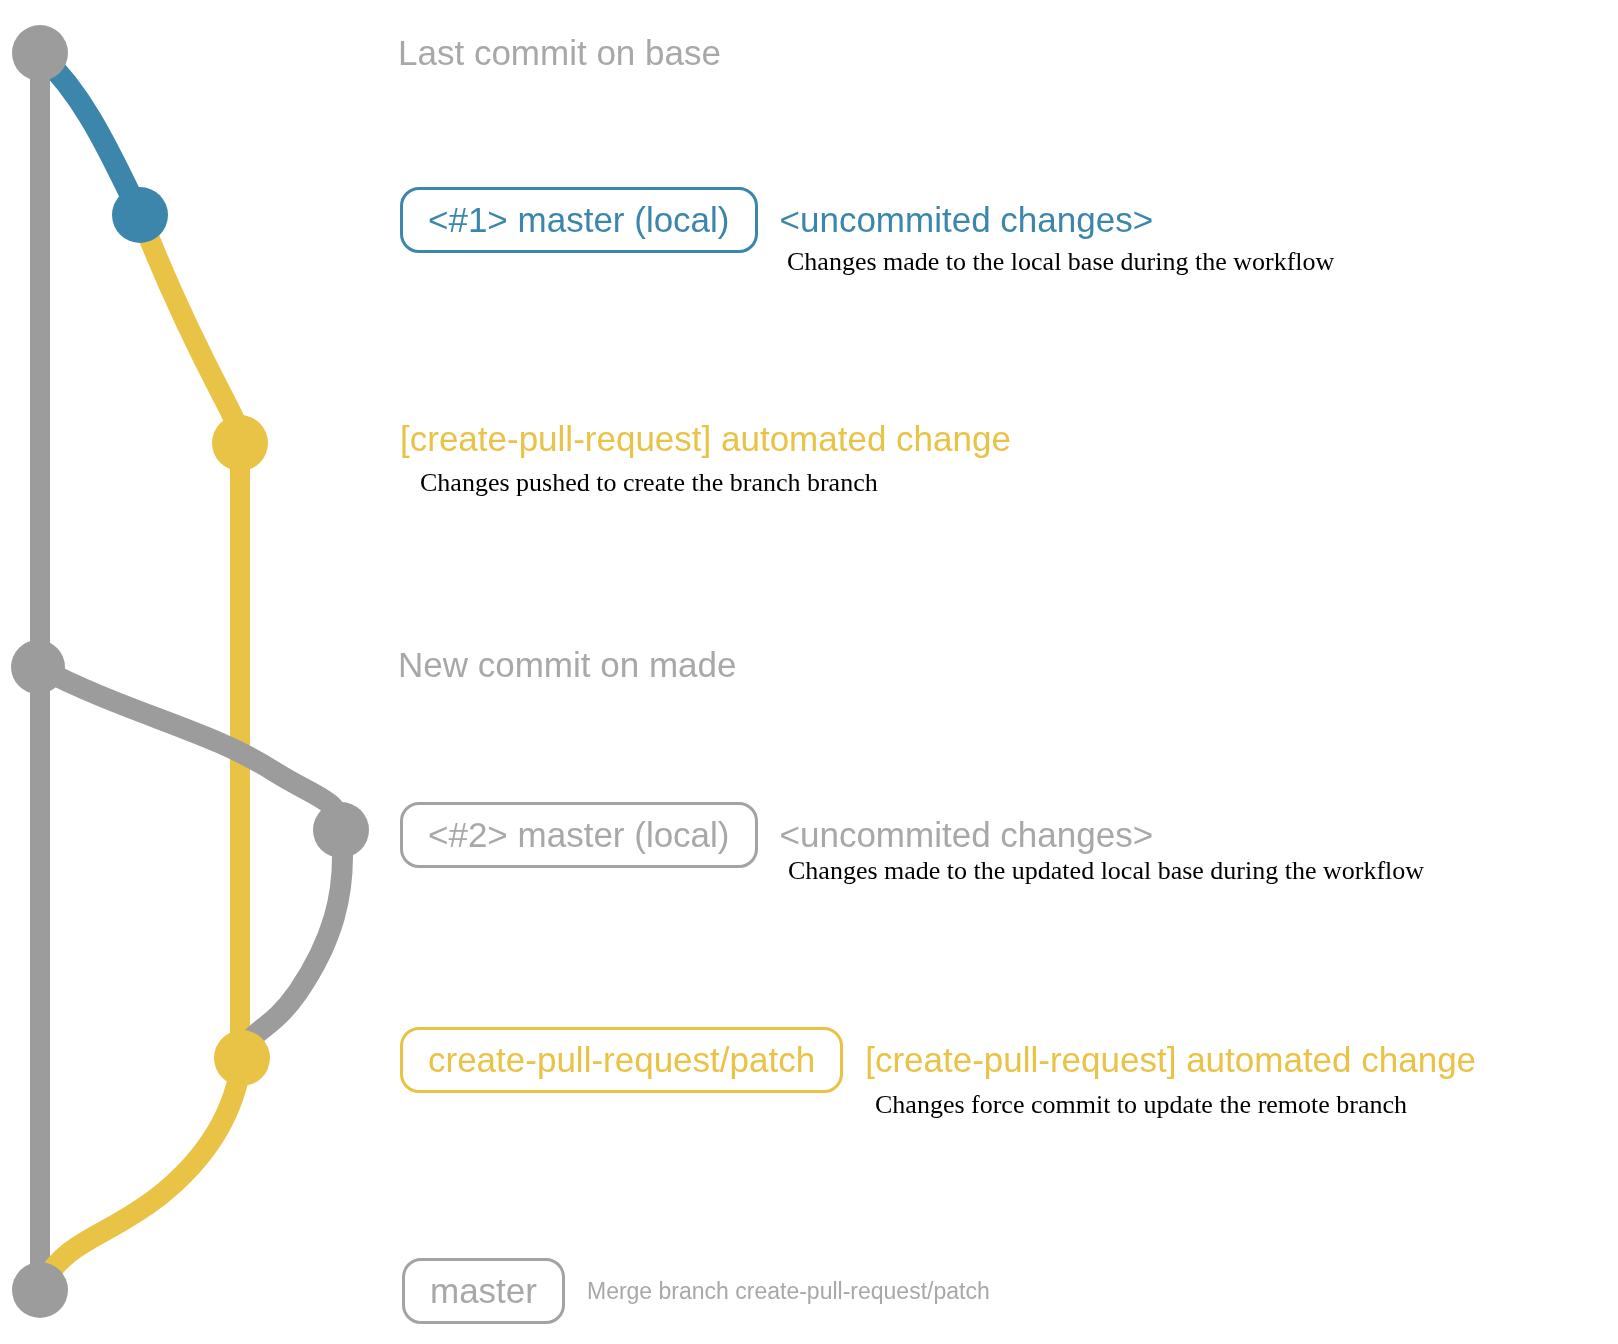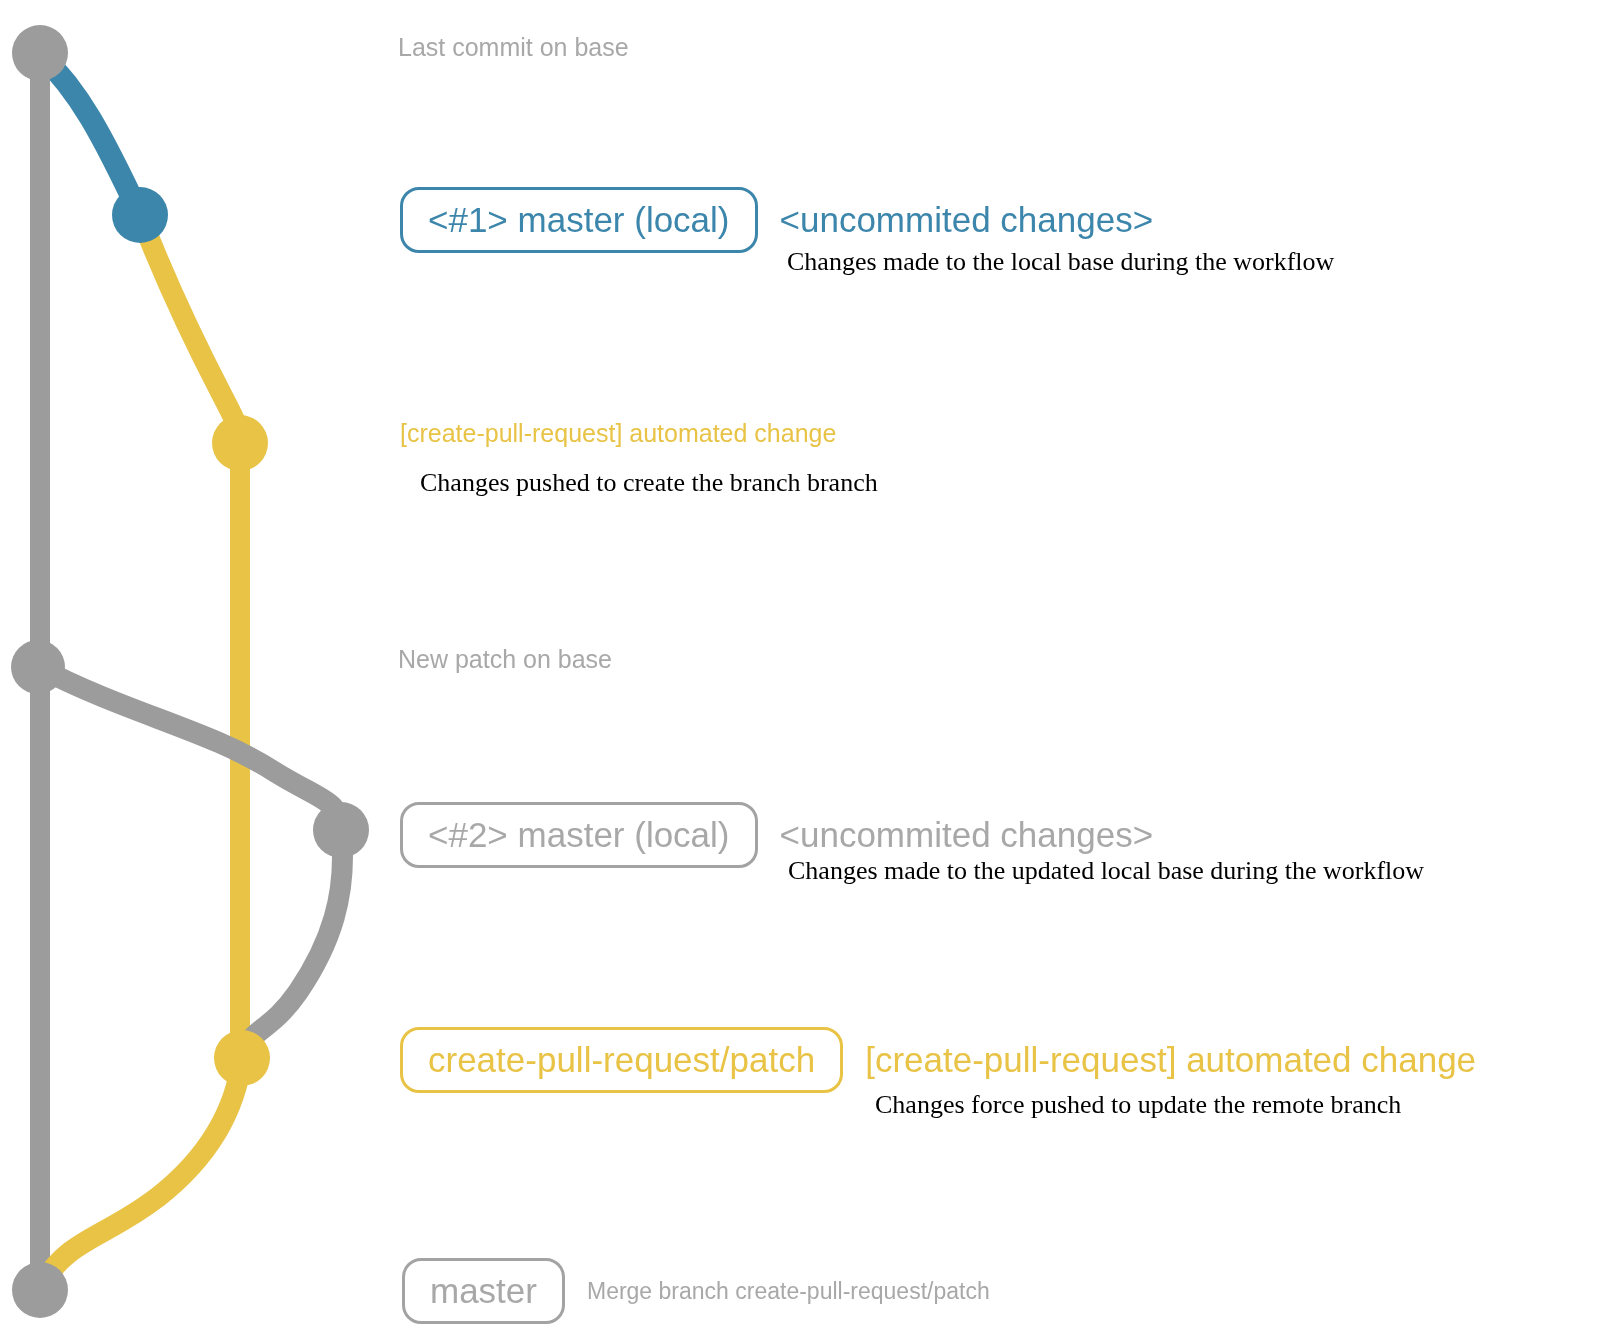--- a/index.html
+++ b/index.html
@@ -6,21 +6,21 @@
   #stage{
     position:relative;
     width:1618px;height:1344px;
     overflow:hidden;
     background:#ffffff;
     font-family:"Liberation Sans", sans-serif;
   }
   svg{position:absolute;left:0;top:0;}
   .heading{
     position:absolute;
-    font-size:25px;
+    font-size:35px;
     line-height:1.1;
     color:var(--text_gray);
     white-space:nowrap;
   }
   .row{
     position:absolute;
     display:flex;
     align-items:center;
     white-space:nowrap;
   }
@@ -83,32 +83,32 @@
 
   <div class="row" style="left:400px;top:187px;">
     <span class="label-box blue">&lt;#1&gt; master (local)</span>
     <span class="side-text blue">&lt;uncommited changes&gt;</span>
   </div>
   <div class="note" style="left:787px;top:247px;">Changes made to the local base during the workflow</div>
 
   <div class="heading yellow" style="left:400px;top:420px;">[create-pull-request] automated change</div>
   <div class="note" style="left:420px;top:468px;">Changes pushed to create the branch branch</div>
 
-  <div class="heading" style="left:398px;top:646px;">New patch on base</div>
+  <div class="heading" style="left:398px;top:646px;">New commit on made</div>
 
   <div class="row" style="left:400px;top:802px;">
     <span class="label-box gray">&lt;#2&gt; master (local)</span>
     <span class="side-text gray">&lt;uncommited changes&gt;</span>
   </div>
   <div class="note" style="left:788px;top:856px;">Changes made to the updated local base during the workflow</div>
 
   <div class="row" style="left:400px;top:1027px;">
     <span class="label-box yellow">create-pull-request/patch</span>
     <span class="side-text yellow">[create-pull-request] automated change</span>
   </div>
-  <div class="note" style="left:875px;top:1090px;">Changes force pushed to update the remote branch</div>
+  <div class="note" style="left:875px;top:1090px;">Changes force commit to update the remote branch</div>
 
   <div class="row" style="left:402px;top:1258px;text-align:center;">
     <span class="label-box gray">master</span>
     <span class="side-text gray" style="font-size:23px;color:var(--text_gray);">Merge branch create-pull-request/patch</span>
   </div>
 
 </div>
 
 </body></html>

